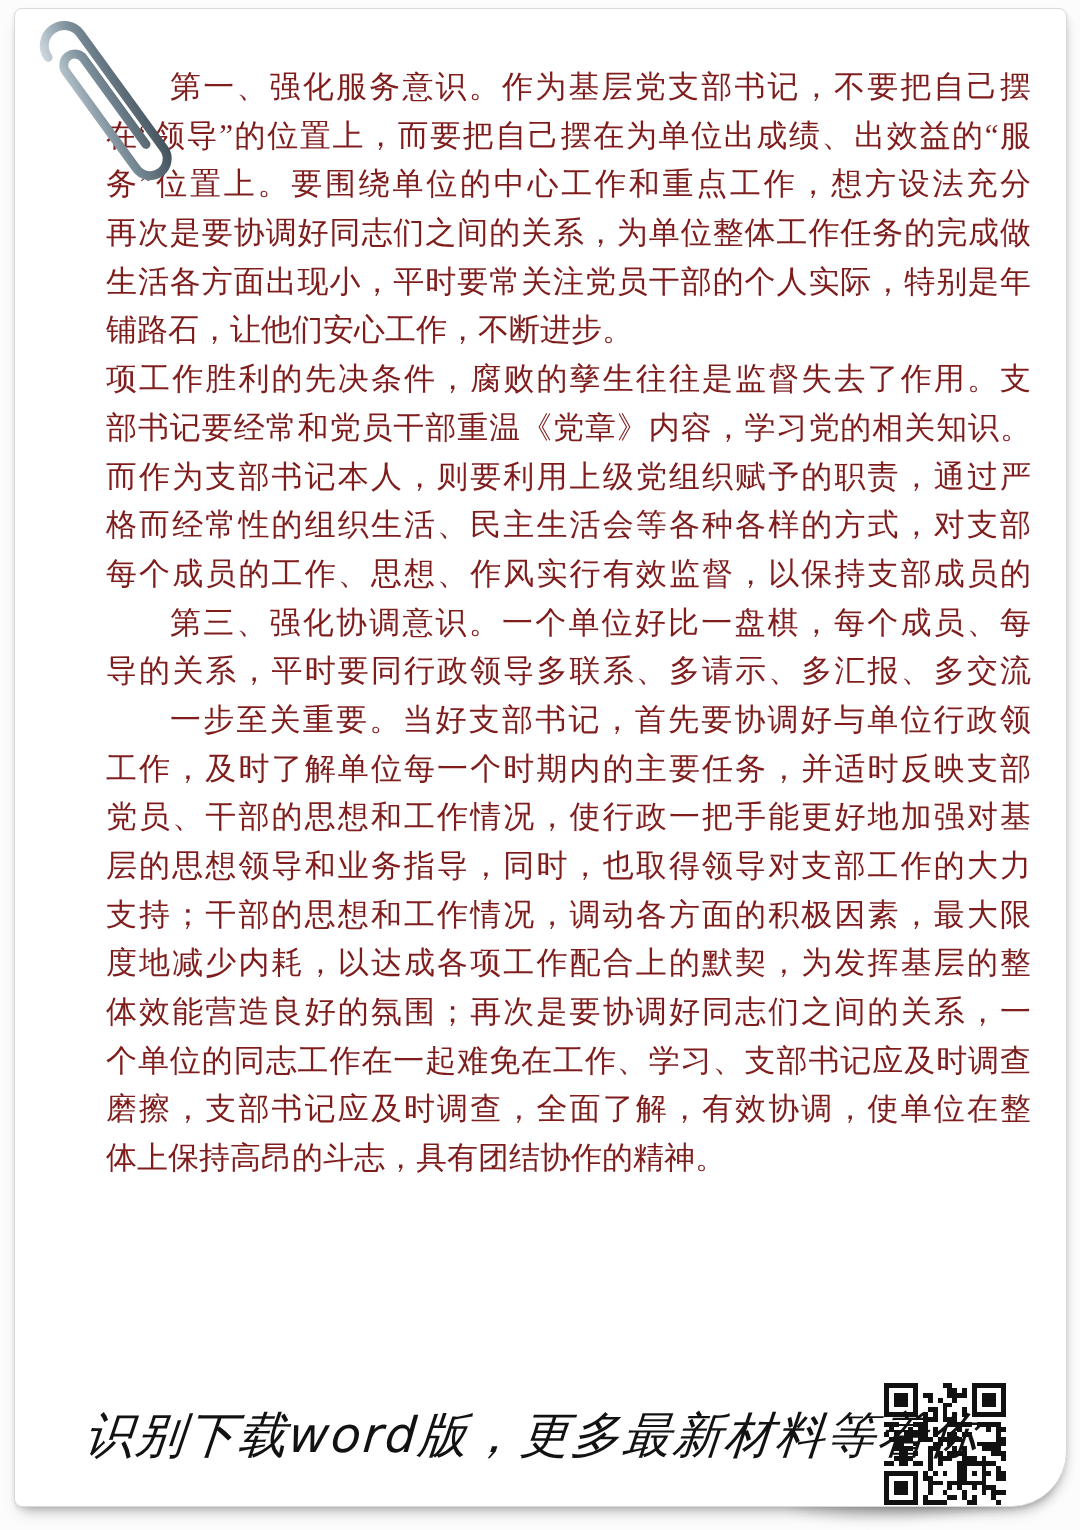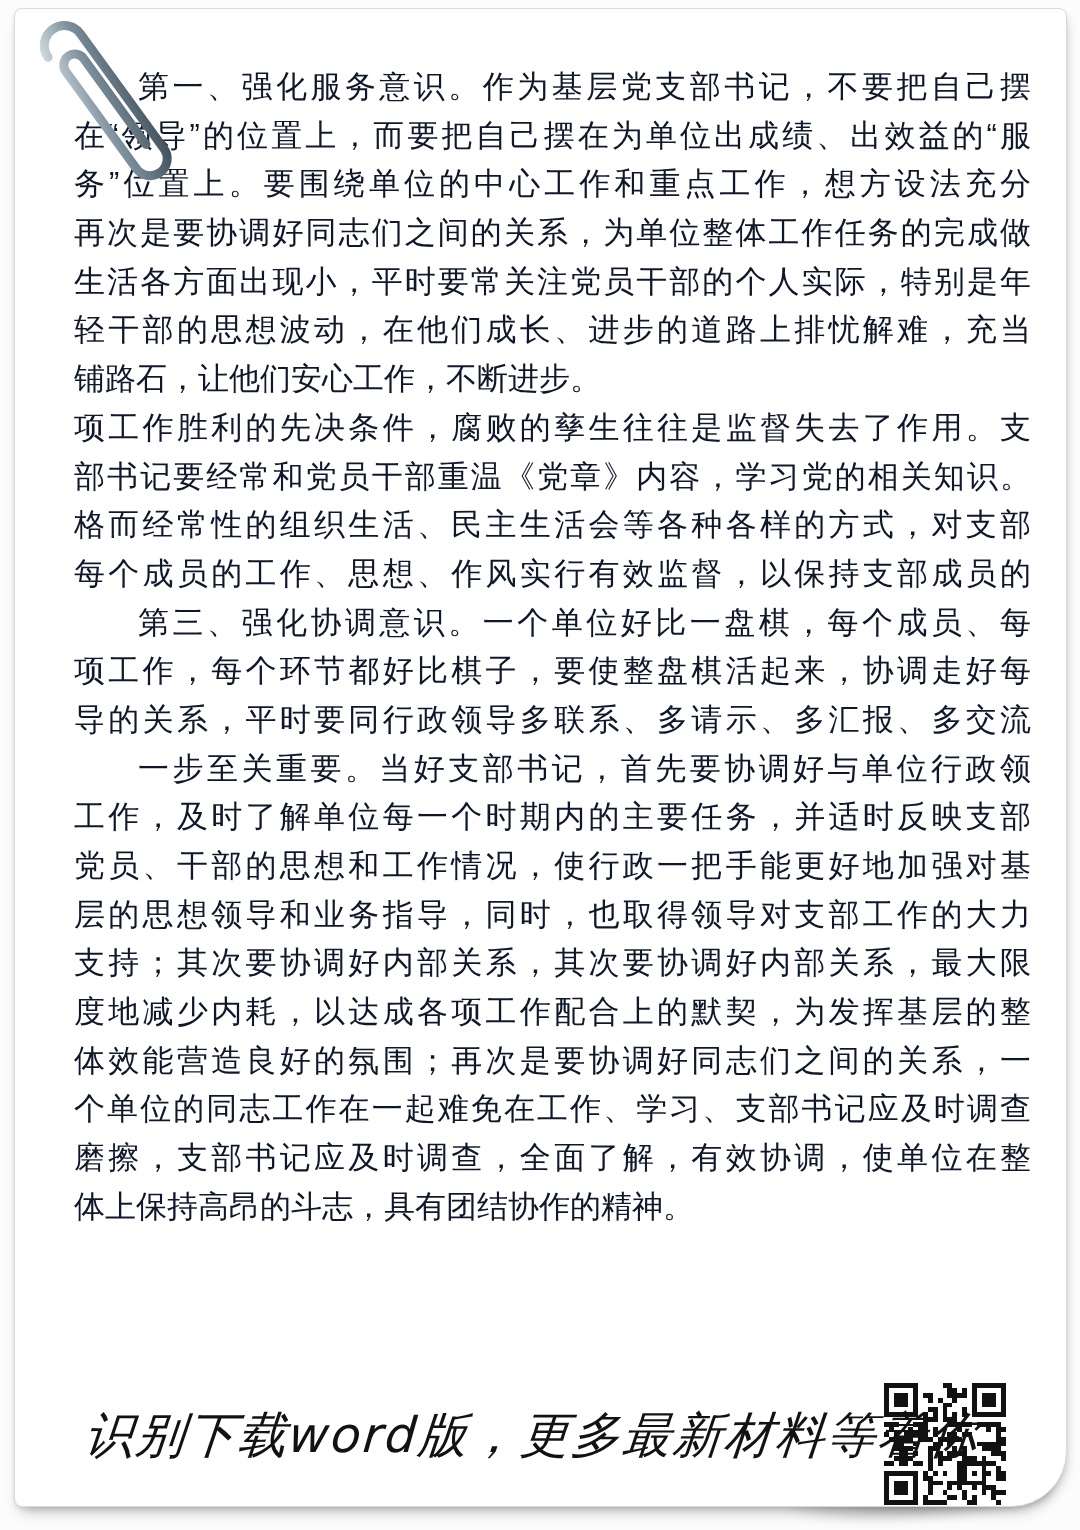--- a/index.html
+++ b/index.html
@@ -25,24 +25,25 @@
     border:1px solid #d9d9d9;
     border-radius:8px 8px 56px 8px;
     box-shadow:0 2px 4px rgba(0,0,0,0.08), 0 10px 16px -7px rgba(0,0,0,0.25), 4px 6px 12px -4px rgba(0,0,0,0.10);
   }
   .doc-text{
     position:absolute;left:59px;top:54px;width:957px;
   }
   .line{
     font-size:31px;
     line-height:48.7px;height:48.7px;
-    color:#0f172a;
+    color:#7f1d1d;
     text-align:justify;
     text-align-last:justify;
-    font-family:Liberation Sans, sans-serif;
+    font-family:Liberation Serif, serif;
+    margin-left:32px;
   }
   .line.indent{text-indent:64px;}
   .line.end{text-align-last:auto;}
   .caption{
     position:absolute;left:70px;top:1396px;width:770px;
     font-size:49px;line-height:62px;
     color:#121212;
     font-family:"DejaVu Sans","Liberation Sans",sans-serif;
     font-style:italic;font-weight:500;
     letter-spacing:2px;
@@ -67,34 +68,33 @@
 
   <div class="curl-shadow"></div>
 
   <div class="paper">
     <div class="doc-text" id="doc-lines">
         <div class="line indent">第一、强化服务意识。作为基层党支部书记，不要把自己摆</div>
         <div class="line">在“领导”的位置上，而要把自己摆在为单位出成绩、出效益的“服</div>
         <div class="line">务”位置上。要围绕单位的中心工作和重点工作，想方设法充分</div>
         <div class="line">再次是要协调好同志们之间的关系，为单位整体工作任务的完成做</div>
         <div class="line">生活各方面出现小，平时要常关注党员干部的个人实际，特别是年</div>
-        <div class="line">轻干部的思想波动，在他们成长、进步的道路上排忧解难，充当</div>
         <div class="line end">铺路石，让他们安心工作，不断进步。</div>
         <div class="line">项工作胜利的先决条件，腐败的孳生往往是监督失去了作用。支</div>
         <div class="line">部书记要经常和党员干部重温《党章》内容，学习党的相关知识。</div>
+        <div class="line">而作为支部书记本人，则要利用上级党组织赋予的职责，通过严</div>
         <div class="line">格而经常性的组织生活、民主生活会等各种各样的方式，对支部</div>
         <div class="line">每个成员的工作、思想、作风实行有效监督，以保持支部成员的</div>
         <div class="line indent">第三、强化协调意识。一个单位好比一盘棋，每个成员、每</div>
-        <div class="line">项工作，每个环节都好比棋子，要使整盘棋活起来，协调走好每</div>
         <div class="line">导的关系，平时要同行政领导多联系、多请示、多汇报、多交流</div>
         <div class="line indent">一步至关重要。当好支部书记，首先要协调好与单位行政领</div>
         <div class="line">工作，及时了解单位每一个时期内的主要任务，并适时反映支部</div>
         <div class="line">党员、干部的思想和工作情况，使行政一把手能更好地加强对基</div>
         <div class="line">层的思想领导和业务指导，同时，也取得领导对支部工作的大力</div>
-        <div class="line">支持；其次要协调好内部关系，其次要协调好内部关系，最大限</div>
+        <div class="line">支持；干部的思想和工作情况，调动各方面的积极因素，最大限</div>
         <div class="line">度地减少内耗，以达成各项工作配合上的默契，为发挥基层的整</div>
         <div class="line">体效能营造良好的氛围；再次是要协调好同志们之间的关系，一</div>
         <div class="line">个单位的同志工作在一起难免在工作、学习、支部书记应及时调查</div>
         <div class="line">磨擦，支部书记应及时调查，全面了解，有效协调，使单位在整</div>
         <div class="line end">体上保持高昂的斗志，具有团结协作的精神。</div>
       </div>
 
     <div class="caption">识别下载word版，更多最新材料等着你</div>
 
     <svg class="qr" id="qr-svg" viewBox="0 0 25 25">

